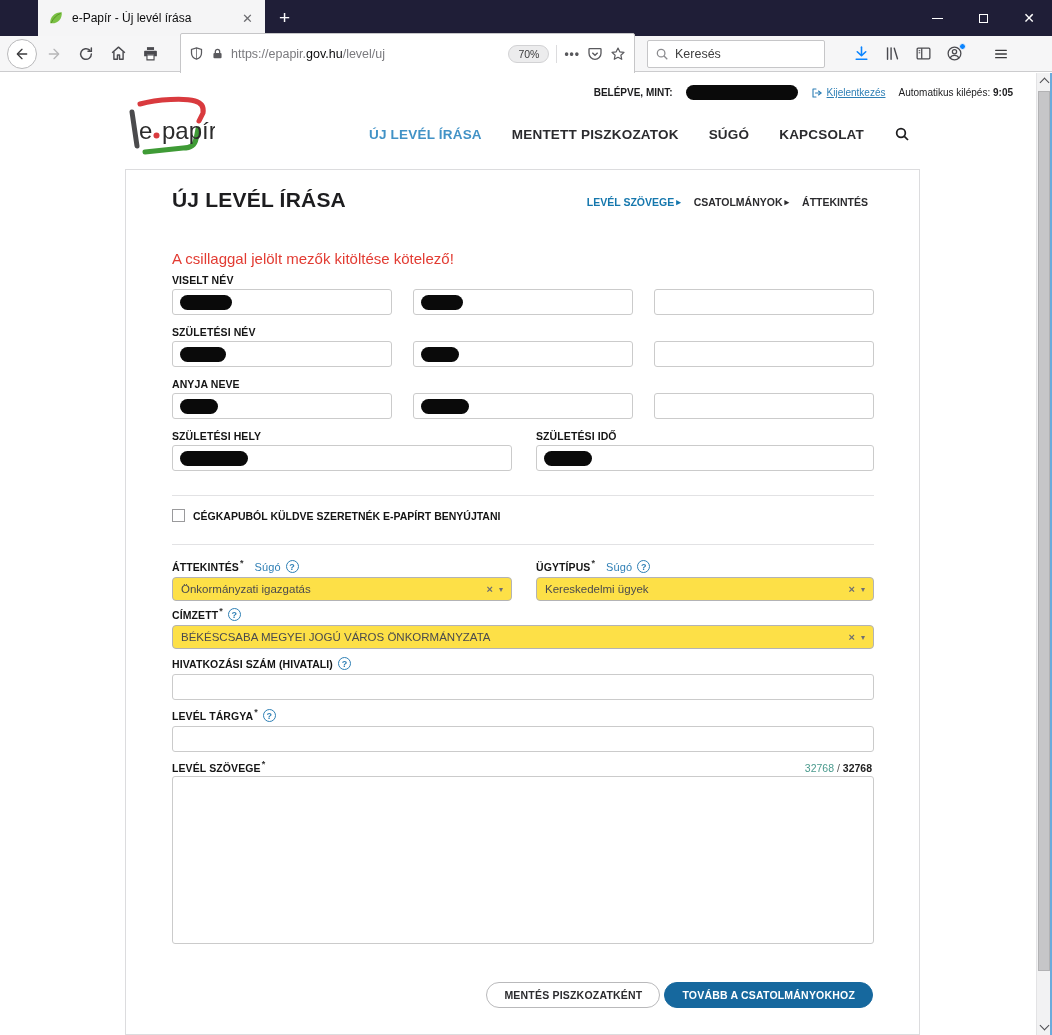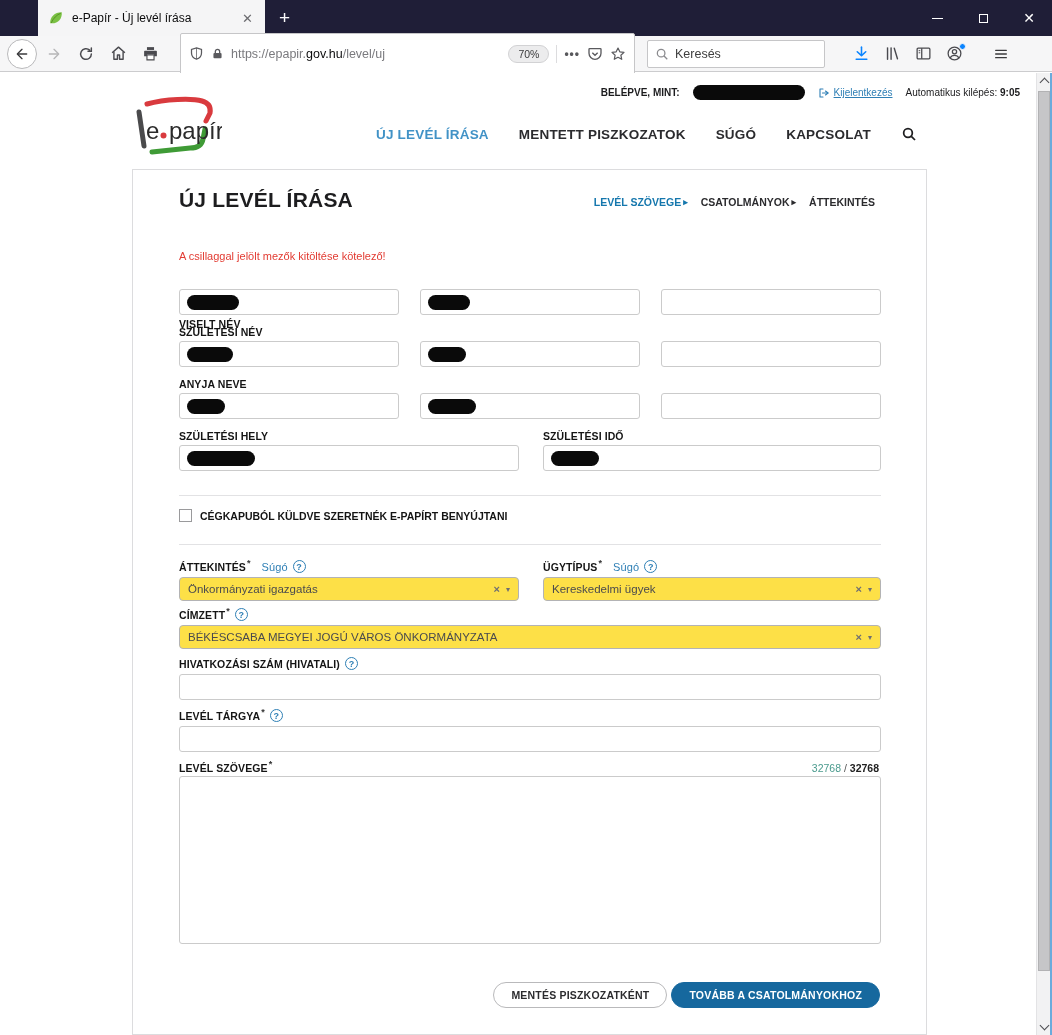--- a/index.html
+++ b/index.html
@@ -32,21 +32,21 @@
   .v-sep { width:1px; height:18px; background:#dcdcde; }
   .ellipsis { color:#58585c; font-size:12px; letter-spacing:1px; font-weight:700; }
   .searchbox { flex:none; width:178px; height:28px; margin-left:12px; background:#fff; border:1px solid #c6c6c8; border-radius:2px; display:flex; align-items:center; padding:0 7px; gap:6px; }
   .search-ph { color:#404040; font-size:12.5px; }
   .right-icons { display:flex; align-items:center; margin-left:28px; gap:14px; }
   .acct { position:relative; }
   .acct .dot { position:absolute; top:-2px; right:-3px; width:7px; height:7px; border-radius:50%; background:#0a84ff; border:1px solid #f6f6f7; }
   .hamburger { margin-left:16px; }
 
   
-  .content { position:absolute; top:73px; left:12px; width:1036px; height:822px; background:#fff; }
+  .content { position:absolute; top:73px; left:5px; width:1036px; height:822px; background:#fff; }
 
   .session-row { position:absolute; top:12px; right:28px; display:flex; align-items:center; gap:13px; font-size:10px; color:#1c1c1e; }
   .s-label { font-weight:700; }
   .redact { background:#0a0a0a; border-radius:8px; filter:blur(0.7px); display:inline-block; }
   .name-redact { width:112px; height:15px; }
   .logout { display:flex; align-items:center; gap:4px; color:#2e7fb5; }
   .logout u { font-size:10px; }
   .auto b { font-weight:700; }
 
   .logo { position:absolute; left:118px; top:22px; }
@@ -54,21 +54,21 @@
   .site-nav { position:absolute; top:53px; right:131px; display:flex; align-items:center; gap:30px; font-size:13.5px; font-weight:700; color:#2b2b2e; letter-spacing:0.2px; }
   .site-nav .active { color:#4192c6; }
 
   
   .card { position:absolute; left:120px; top:96px; width:795px; height:866px; background:#fff; border:1px solid #dcdcde; }
   .card h1 { position:absolute; left:46px; top:18px; font-size:21px; font-weight:700; color:#1d1d1f; letter-spacing:0.2px; }
   .steps { position:absolute; top:26px; right:51px; display:flex; gap:13px; font-size:10.5px; font-weight:700; color:#2b2b2e; }
   .step { display:flex; align-items:center; gap:2px; }
   .step.active { color:#1577ad; }
   .arr { font-size:9px; }
-  .note { position:absolute; left:46px; top:80px; font-size:11px; color:#e23b32; }
+  .note { position:absolute; left:46px; top:80px; font-size:15px; color:#e23b32; }
 
   .f-label { position:absolute; font-size:10.5px; font-weight:700; color:#141414; letter-spacing:0.1px; display:flex; align-items:center; gap:5px; }
   .req { font-size:9px; vertical-align:top; position:relative; top:-3px; color:#333; margin-left:1px; }
   .sugo { color:#2e7fb5; font-weight:400; font-size:11px; margin-left:6px; }
   .help-icon { width:13px; height:13px; border:1.4px solid #2e7fb5; border-radius:50%; color:#2e7fb5; font-size:9px; font-weight:700; display:inline-flex; align-items:center; justify-content:center; }
 
   .f-input { position:absolute; height:26px; background:#fff; border:1px solid #cbcbcb; border-radius:3px; display:flex; align-items:center; padding:0 7px; }
   .f-input .redact { height:15px; }
 
   .hr { position:absolute; left:46px; width:702px; height:1px; background:#e2e2e4; }
@@ -300,21 +300,21 @@
             <span>CSATOLMÁNYOK</span>
             <span class="arr">▸</span>
           </span>
         <span class="step">
             <span>ÁTTEKINTÉS</span>
           </span>
       </div>
 
       <p class="note">A csillaggal jelölt mezők kitöltése kötelező!</p>
 
-      <div class="f-label" style="left:46px; top:104px;margin-top:44px;">
+      <div class="f-label" style="left:46px; top:104px;">
           <span>VISELT NÉV</span>
         </div>
       <div class="f-input" style="left:46px; top:119px; width:220px;">
           <span class="redact" style="width:52px;"></span>
         </div>
       <div class="f-input" style="left:287px; top:119px; width:220px;">
           <span class="redact" style="width:42px;"></span>
         </div>
       <div class="f-input" style="left:528px; top:119px; width:220px;"></div>
 

